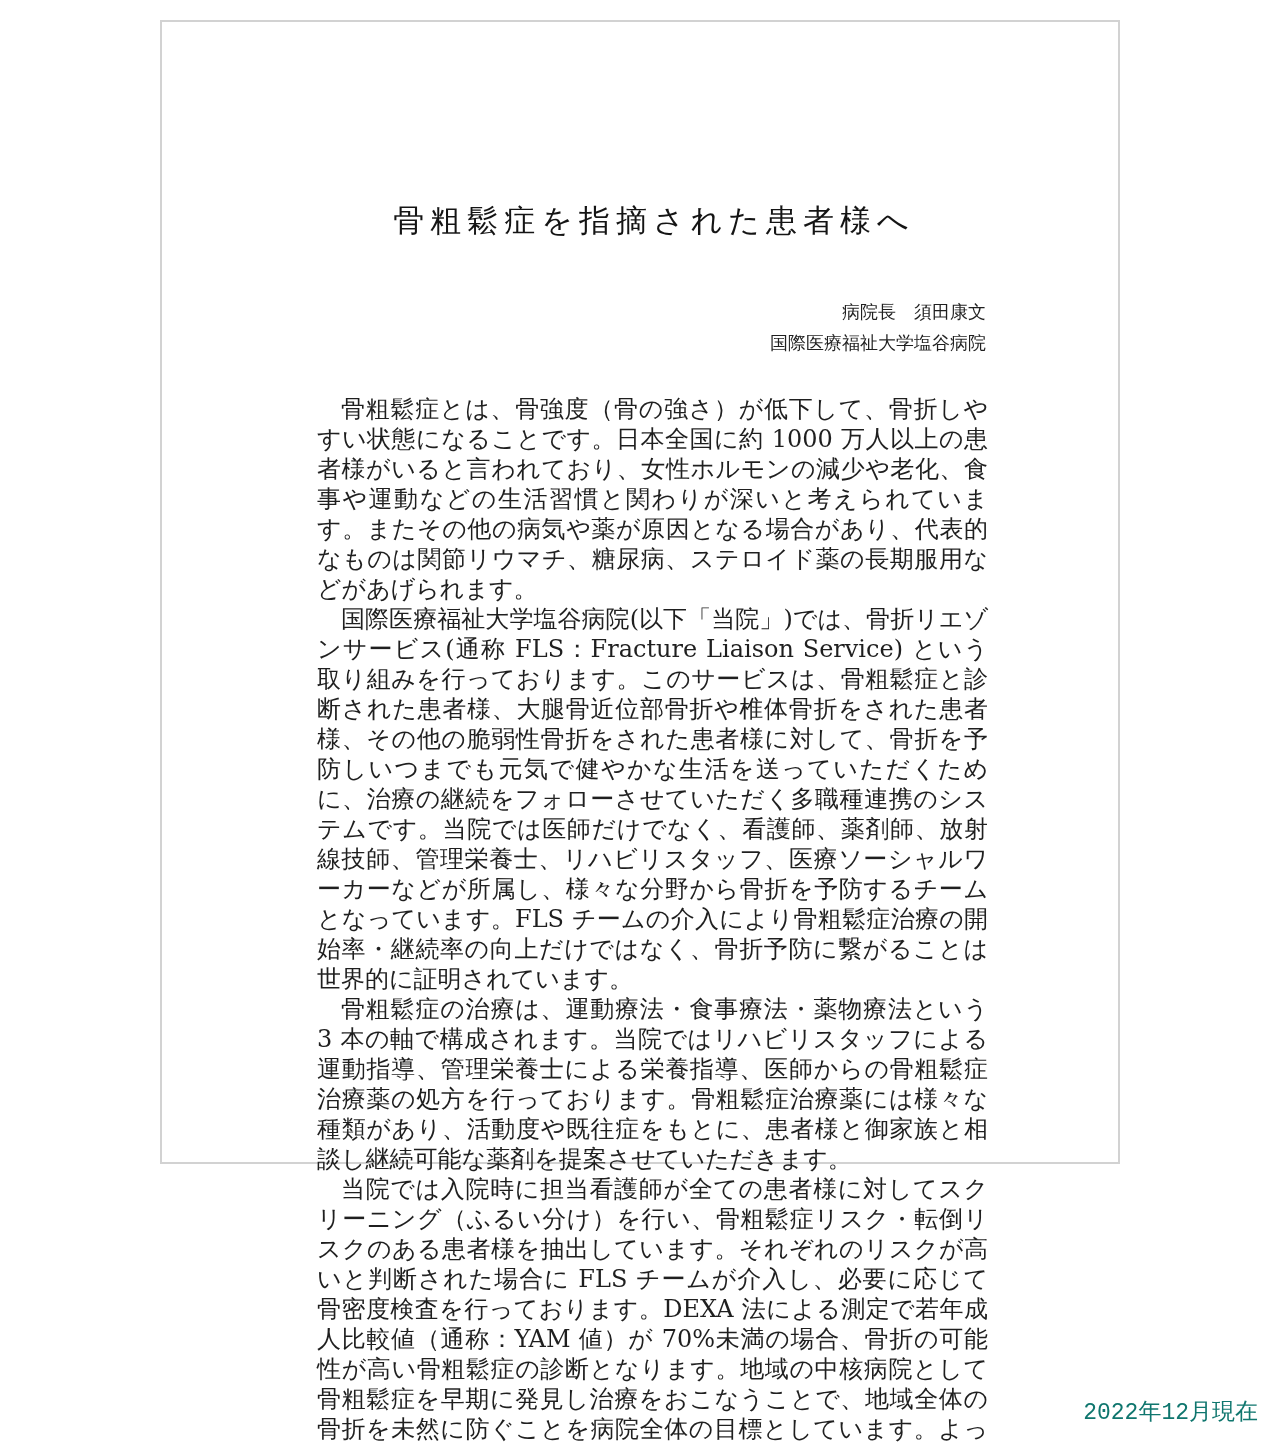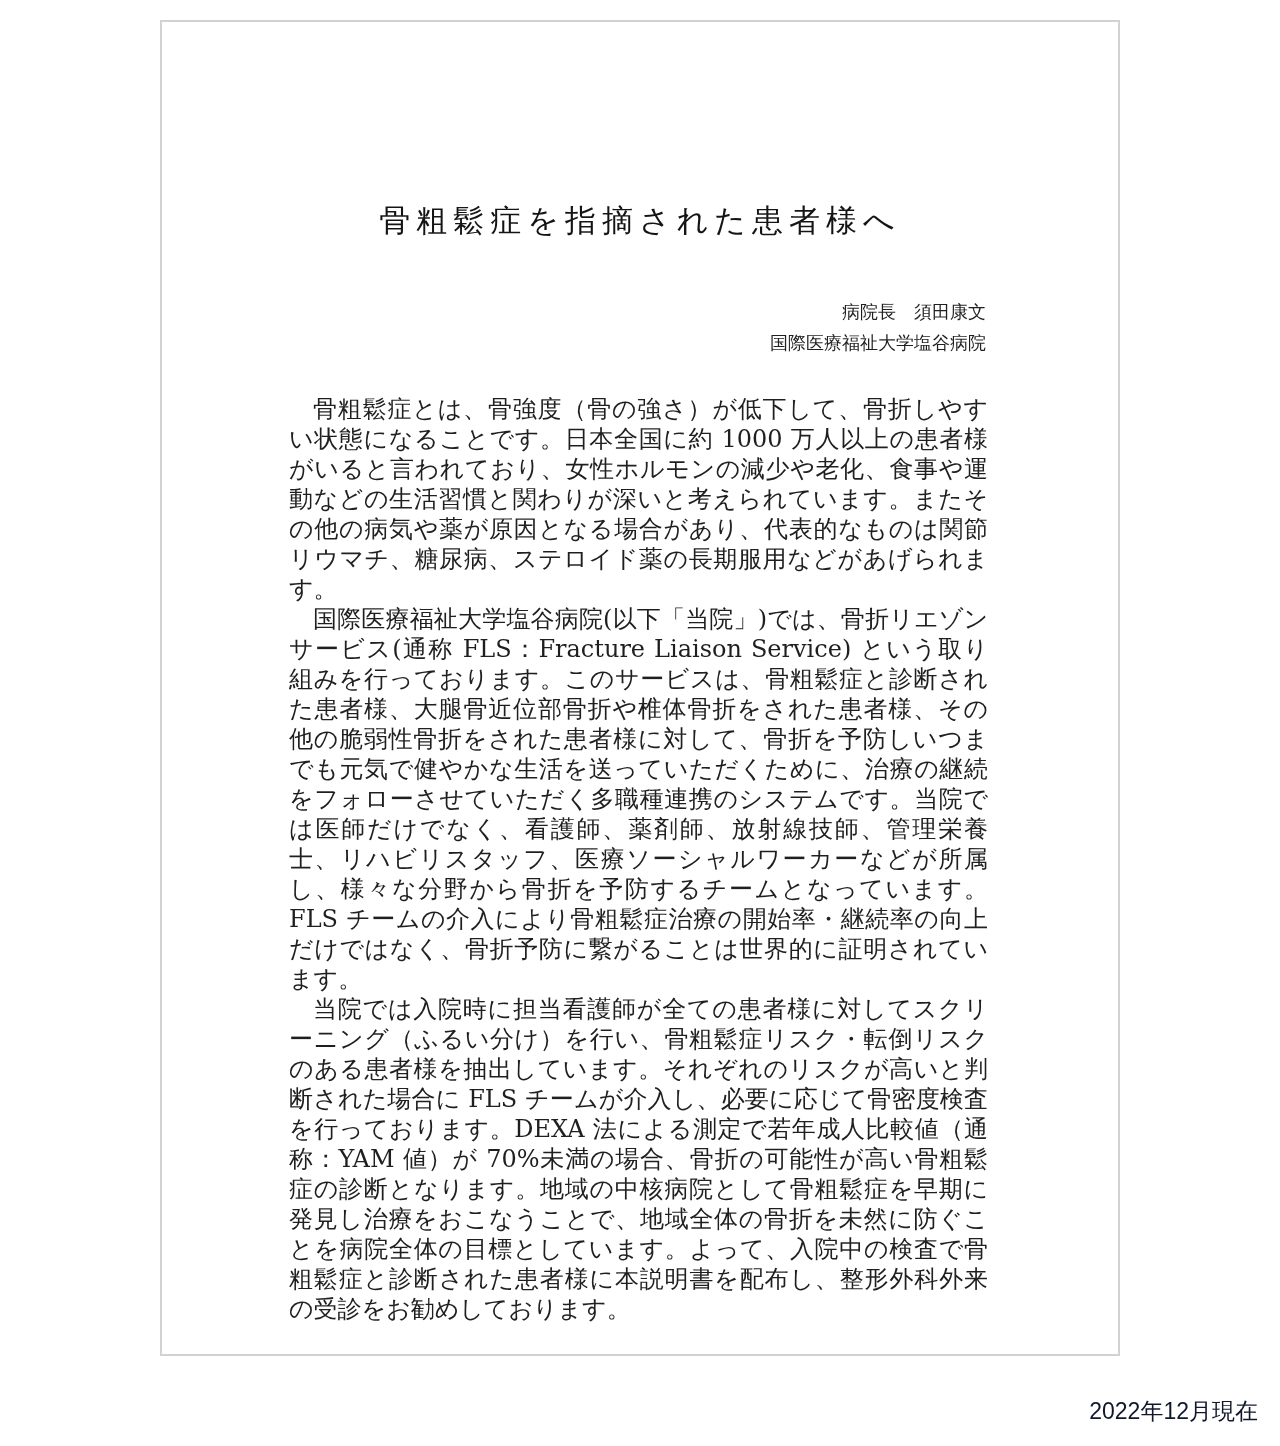--- a/index.html
+++ b/index.html
@@ -13,24 +13,25 @@
     height: 1446px;
     font-family: "DejaVu Serif", "Liberation Serif", serif;
     color: #1f1f1f;
     overflow: hidden;
   }
   .sheet {
     position: absolute;
     left: 160px;
     top: 20px;
     width: 960px;
-    height: 1336px;
+    height: 1144px;
     box-sizing: border-box;
     border: 2px solid #d2d2d2;
     background: #ffffff;
+    padding-left: 28px;
   }
   .doc-title {
     margin: 178px 0 0 0;
     font-size: 31px;
     font-weight: normal;
     letter-spacing: 6px;
     text-align: center;
     line-height: 40px;
     color: #141414;
   }
@@ -51,36 +52,37 @@
     color: #1f1f1f;
   }
   .doc-body p {
     margin: 0;
     text-indent: 1em;
   }
   .footer-date {
     position: absolute;
     right: 22px;
     top: 1396px;
-    font-family: Liberation Sans, sans-serif;
+    font-family: Liberation Mono, monospace;
     font-size: 23px;
-    color: #0f172a;
+    color: #0f766e;
   }
 </style>
 </head>
 <body>
 
 <div class="sheet">
   <h1 class="doc-title">骨粗鬆症を指摘された患者様へ</h1>
 
   <div class="signature">
     <div>病院長　須田康文</div>
     <div>国際医療福祉大学塩谷病院</div>
   </div>
 
   <div class="doc-body">
     <p>骨粗鬆症とは、骨強度（骨の強さ）が低下して、骨折しやすい状態になることです。日本全国に約 1000 万人以上の患者様がいると言われており、女性ホルモンの減少や老化、食事や運動などの生活習慣と関わりが深いと考えられています。またその他の病気や薬が原因となる場合があり、代表的なものは関節リウマチ、糖尿病、ステロイド薬の長期服用などがあげられます。</p>
     <p>国際医療福祉大学塩谷病院(以下「当院」)では、骨折リエゾンサービス(通称 FLS：Fracture Liaison Service) という取り組みを行っております。このサービスは、骨粗鬆症と診断された患者様、大腿骨近位部骨折や椎体骨折をされた患者様、その他の脆弱性骨折をされた患者様に対して、骨折を予防しいつまでも元気で健やかな生活を送っていただくために、治療の継続をフォローさせていただく多職種連携のシステムです。当院では医師だけでなく、看護師、薬剤師、放射線技師、管理栄養士、リハビリスタッフ、医療ソーシャルワーカーなどが所属し、様々な分野から骨折を予防するチームとなっています。FLS チームの介入により骨粗鬆症治療の開始率・継続率の向上だけではなく、骨折予防に繋がることは世界的に証明されています。</p>
+    <p>骨粗鬆症の治療は、運動療法・食事療法・薬物療法という 3 本の軸で構成されます。当院ではリハビリスタッフによる運動指導、管理栄養士による栄養指導、医師からの骨粗鬆症治療薬の処方を行っております。骨粗鬆症治療薬には様々な種類があり、活動度や既往症をもとに、患者様と御家族と相談し継続可能な薬剤を提案させていただきます。</p>
     <p>当院では入院時に担当看護師が全ての患者様に対してスクリーニング（ふるい分け）を行い、骨粗鬆症リスク・転倒リスクのある患者様を抽出しています。それぞれのリスクが高いと判断された場合に FLS チームが介入し、必要に応じて骨密度検査を行っております。DEXA 法による測定で若年成人比較値（通称：YAM 値）が 70%未満の場合、骨折の可能性が高い骨粗鬆症の診断となります。地域の中核病院として骨粗鬆症を早期に発見し治療をおこなうことで、地域全体の骨折を未然に防ぐことを病院全体の目標としています。よって、入院中の検査で骨粗鬆症と診断された患者様に本説明書を配布し、整形外科外来の受診をお勧めしております。</p>
   </div>
 </div>
 
 <div class="footer-date">2022年12月現在</div>
 
 </body></html>

